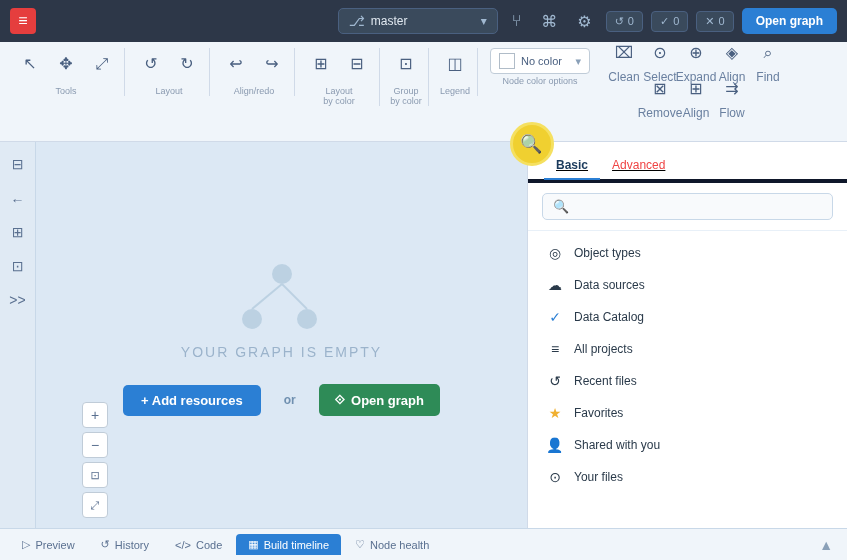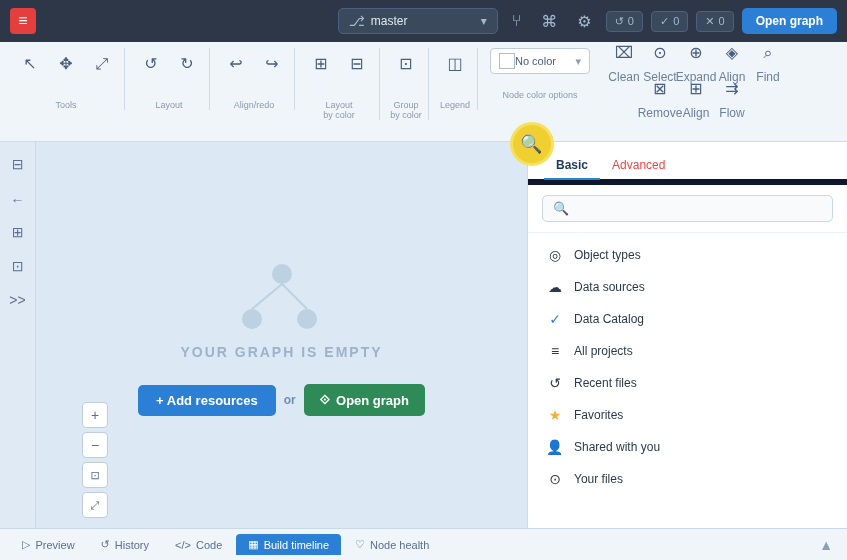--- a/index.html
+++ b/index.html
@@ -125,35 +125,36 @@
     }
     .tool-btn .label {
       font-size: 12px;
       color: #6a80a0;
       margin-top: 9px;
     }
     .toolbar-label {
       font-size: 9px;
       color: #8a9ab0;
       text-align: center;
-      padding-top: 16px;
+      padding-top: 2px;
     }
     .node-color-section {
       display: flex;
       flex-direction: column;
       align-items: center;
       padding: 0 8px;
     }
     .color-dropdown {
       display: flex;
       align-items: center;
       border: 1px solid #c0ccd8;
       border-radius: 4px;
       padding: 4px 8px;
       background: white;
+      gap: 6px;
       cursor: pointer;
       font-size: 11px;
       color: #4a6080;
       min-width: 100px;
     }
     .color-box {
       width: 16px;
       height: 16px;
       border: 1px solid #b0bcc8;
       background: white;
@@ -194,31 +195,31 @@
       flex: 1;
       background: #dce8f4;
       display: flex;
       flex-direction: column;
       align-items: center;
       justify-content: center;
       position: relative;
     }
     .graph-empty-text {
       font-size: 14px;
-      font-weight: 700;
+      font-weight: 400;
       color: #7090b0;
       letter-spacing: 2px;
       text-transform: uppercase;
       margin-bottom: 24px;
       opacity: 0.6;
     }
     .canvas-actions {
       display: flex;
       align-items: center;
-      gap: 8px;
+      gap: 23px;
     }
     .add-resources-btn {
       background: #2b7fd4;
       color: white;
       border: none;
       border-radius: 5px;
       padding: 8px 18px;
       font-size: 13px;
       font-weight: 600;
       cursor: pointer;
@@ -291,23 +292,24 @@
       align-items: center;
       justify-content: center;
       font-size: 18px;
       color: #5a7090;
       z-index: 20;
       border: 3px solid #f5e060;
     }
 
     .panel-tabs {
       display: flex;
-      border-bottom: 6px solid #0f172a;
+      border-bottom: 4px solid #0f172a;
       padding: 0 16px;
       padding-top: 10px;
+      text-decoration: underline;
     }
     .panel-tab {
       padding: 6px 12px;
       font-size: 12px;
       cursor: pointer;
       color: #ef4444;
       border-bottom: 2px solid transparent;
       margin-bottom: -1px;
     }
     .panel-tab.active {

